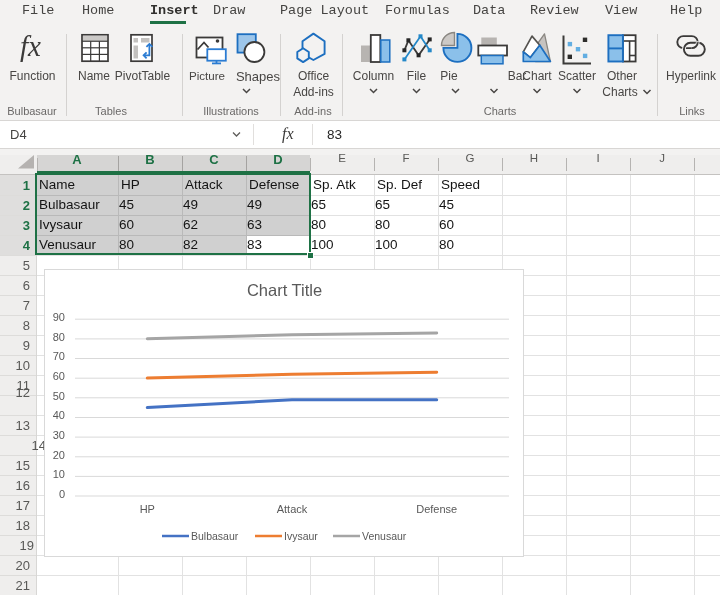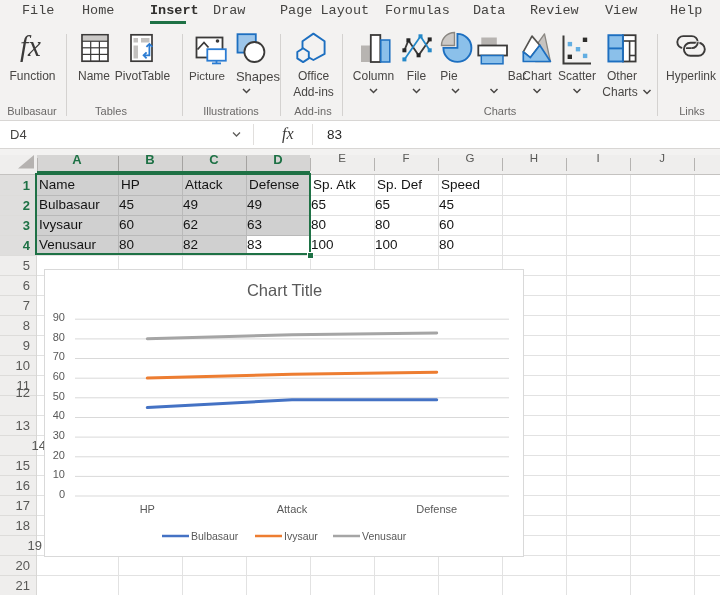--- a/index.html
+++ b/index.html
@@ -332,21 +332,21 @@
   <span class="rnum" style="left:0;top:189px">9</span>
   <span class="rnum" style="left:0;top:209px">10</span>
   <span class="rnum" style="left:0;top:229px">11</span>
   <span class="rnum" style="left:0;top:236px">12</span>
   <span class="rnum" style="left:0;top:269px">13</span>
   <span class="rnum" style="left:16px;top:289px">14</span>
   <span class="rnum" style="left:0;top:309px">15</span>
   <span class="rnum" style="left:0;top:329px">16</span>
   <span class="rnum" style="left:0;top:349px">17</span>
   <span class="rnum" style="left:0;top:369px">18</span>
-  <span class="rnum" style="left:12px;top:389px">19</span>
+  <span class="rnum" style="left:4px;top:389px">19</span>
   <span class="rnum" style="left:0;top:409px">20</span>
   <span class="rnum" style="left:0;top:429px">21</span>
 
   <div class="abs" style="left:37px;top:26px;width:273px;height:80px;background:#d0d0d0"></div>
   <svg class="abs" style="left:37px;top:26px" width="274" height="81">
     <g stroke="#b9b9b9" stroke-width="1">
       <line x1="81.5" y1="0" x2="81.5" y2="80"></line>
         <line x1="145.5" y1="0" x2="145.5" y2="80"></line>
       <line x1="209.5" y1="0" x2="209.5" y2="80"></line>
       <line x1="0" y1="20.5" x2="273" y2="20.5"></line>

